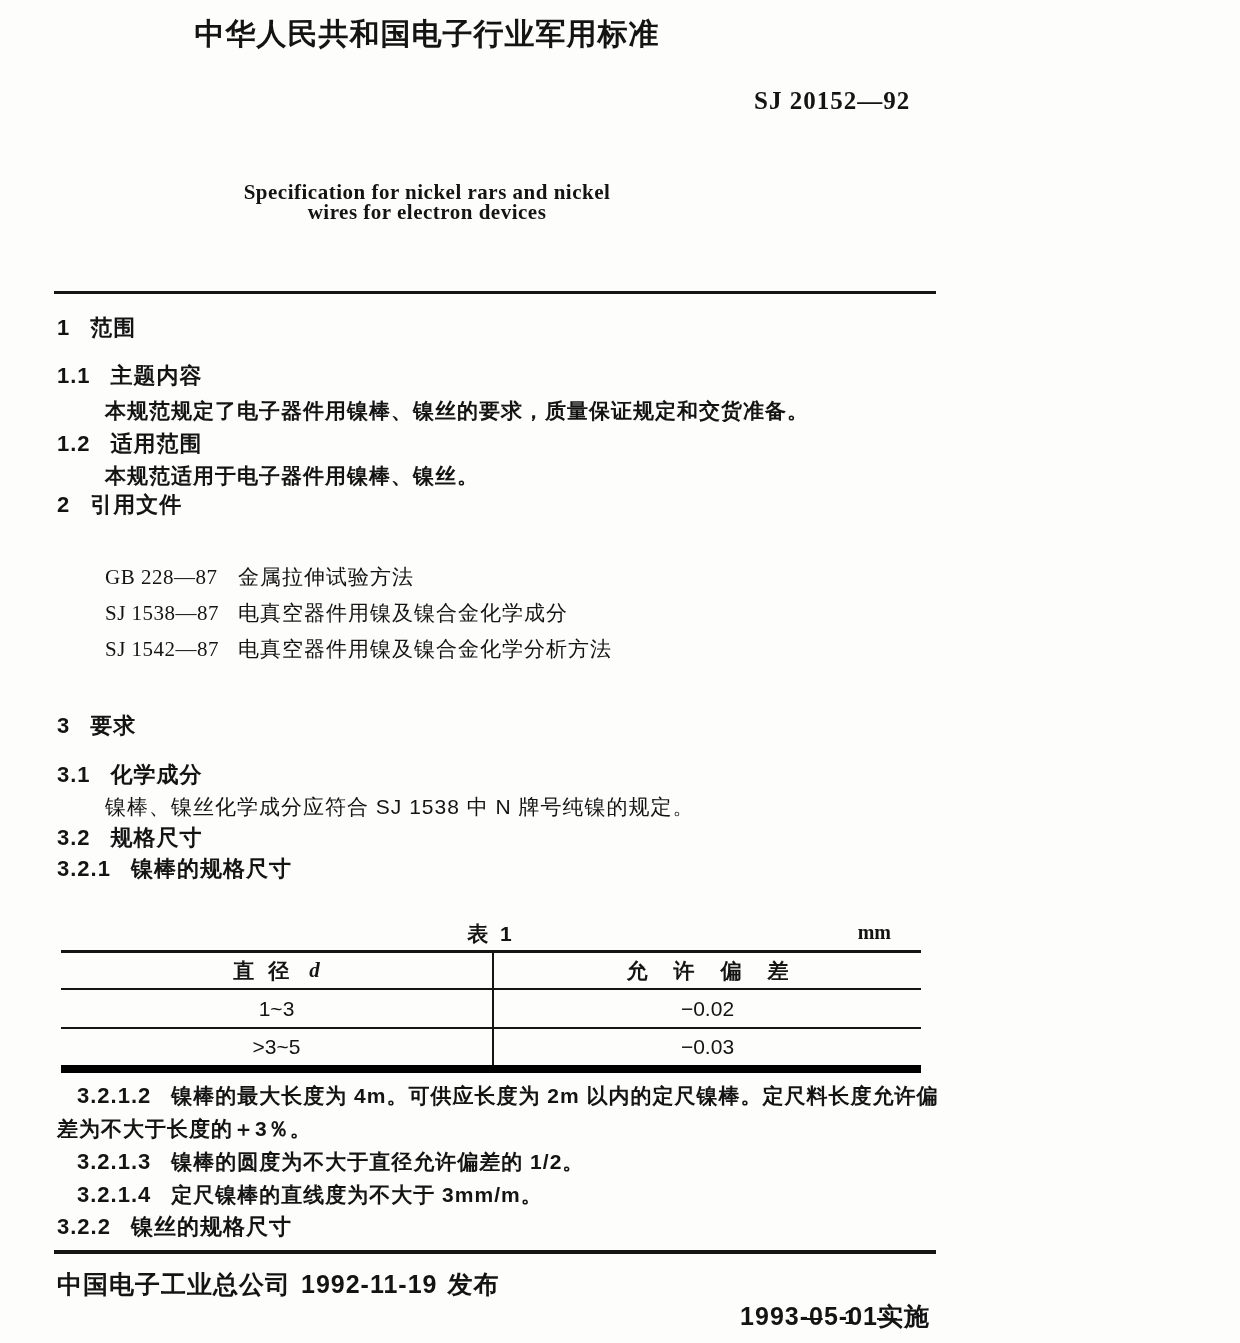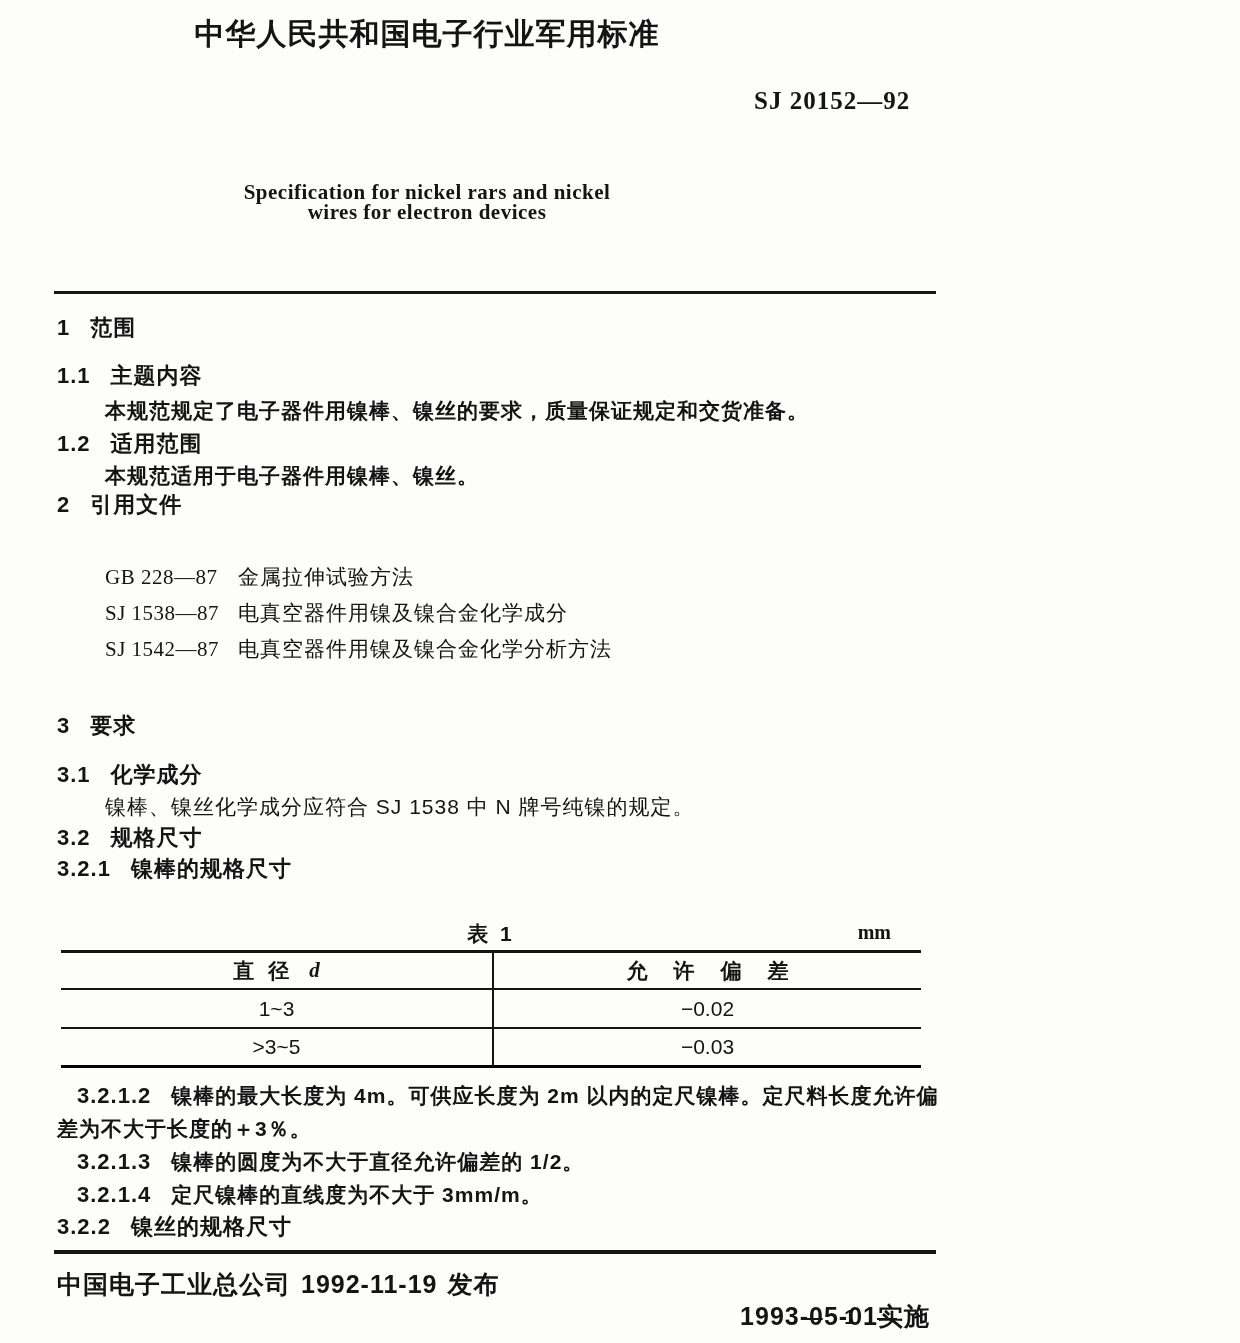--- a/index.html
+++ b/index.html
@@ -36,21 +36,21 @@
   .ref-list{top:559px;font-size:21px;letter-spacing:1px;}
   .ref-item{height:36px;line-height:36px;padding-left:48px;}
   .ref-code{display:inline-block;width:133px;font-family:"Liberation Serif","DejaVu Serif",serif;letter-spacing:0.5px;}
   
   .tbl-caption-row{position:absolute;left:61px;top:920px;width:860px;height:28px;}
   .tbl-caption{position:absolute;left:0;width:100%;text-align:center;font-size:21px;font-weight:bold;letter-spacing:3px;}
   .tbl-unit{position:absolute;right:30px;top:1px;font-family:"Liberation Serif","DejaVu Serif",serif;font-size:20px;font-weight:bold;margin-left:43px;}
   .tbl{position:absolute;left:61px;top:950px;width:860px;border-top:3px solid #151515;font-size:21px;}
   .tbl-row{display:flex;border-bottom:2px solid #151515;height:37px;}
   .tbl-row.hrow{height:35px;}
-  .tbl-row.last{border-bottom:3px solid #000000;height:36px;}
+  .tbl-row.last{border-bottom:8px solid #000000;height:36px;}
   .tc{display:flex;align-items:center;justify-content:center;}
   .tc1{width:431px;border-right:2px solid #151515;}
   .tc2{flex:1;}
   .sp14{letter-spacing:14px;}
   .sp26{letter-spacing:26px;text-indent:26px;}
   .dvar{font-family:"Liberation Serif","DejaVu Serif",serif;font-style:italic;font-weight:bold;margin-left:6px;}
   
   .runin{font-size:21px;letter-spacing:1px;line-height:33px;}
   .runin .h-num{font-size:22px;margin-left:20px;}
   

